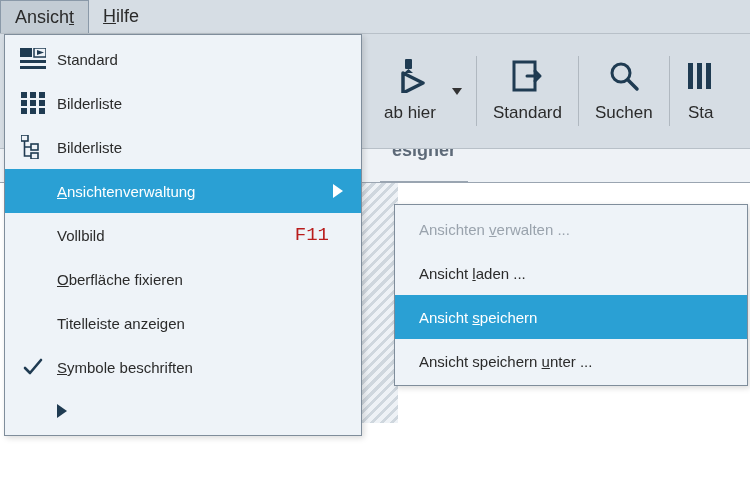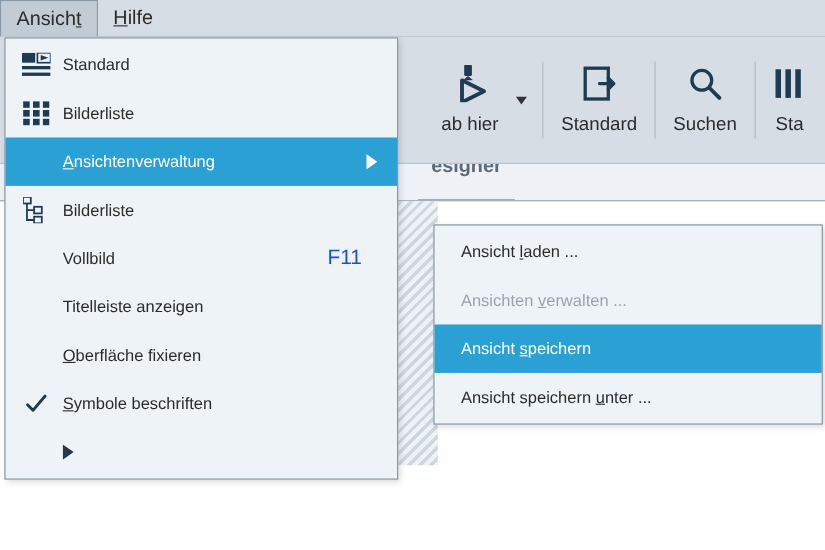--- a/index.html
+++ b/index.html
@@ -35,21 +35,20 @@
 
   .toolbar {
     display: flex;
     background: #d6dde4;
     height: 115px;
     align-items: center;
     padding-left: 370px;
     gap: 0;
     border-bottom: 1px solid #b8c0c8;
     position: relative;
-    justify-content: center;
   }
   .toolbar-btn {
     display: flex;
     flex-direction: column;
     align-items: center;
     justify-content: center;
     padding: 8px 14px;
     gap: 10px;
     cursor: default;
     height: 100%;
@@ -111,22 +110,23 @@
   }
   .menu-row .label {
     flex: 1;
     padding-left: 4px;
     font-size: 15px;
     white-space: nowrap;
     overflow: hidden;
   }
   .menu-row .shortcut {
     font-size: 19px;
-    color: #1d4ed8;
+    color: #b91c1c;
     padding-left: 12px;
+    font-family: Liberation Mono, monospace;
   }
   .menu-row .arrow {
     width: 18px;
     display: flex;
     align-items: center;
     justify-content: center;
   }
   .menu-row.highlight {
     background: #2aa0d4;
     color: #ffffff;
@@ -241,57 +241,57 @@
         <rect x="9" y="8" width="6" height="6" fill="#1f3b52"></rect>
         <rect x="18" y="8" width="6" height="6" fill="#1f3b52"></rect>
         <rect x="0" y="16" width="6" height="6" fill="#1f3b52"></rect>
         <rect x="9" y="16" width="6" height="6" fill="#1f3b52"></rect>
         <rect x="18" y="16" width="6" height="6" fill="#1f3b52"></rect>
       </svg>
     </span>
     <span class="label">Bilderliste</span>
   </div>
 
-  <div class="menu-row highlight">
-    <span class="icon-slot"></span>
-    <span class="label"><span class="underline-letter">A</span>nsichtenverwaltung</span>
-    <span class="arrow">
-      <svg width="10" height="14" viewBox="0 0 10 14">
-          <polygon points="0,0 10,7 0,14" fill="#fff"></polygon>
-        </svg>
-    </span>
-  </div>
-
   <div class="menu-row">
     <span class="icon-slot">
       <svg width="24" height="24" viewBox="0 0 24 24">
         <rect x="0" y="0" width="7" height="6" fill="none" stroke="#1f3b52" stroke-width="1.6"></rect>
         <rect x="10" y="9" width="7" height="6" fill="none" stroke="#1f3b52" stroke-width="1.6"></rect>
         <rect x="10" y="18" width="7" height="6" fill="none" stroke="#1f3b52" stroke-width="1.6"></rect>
         <path d="M3.5 6 V21 H10 M3.5 12 H10" fill="none" stroke="#1f3b52" stroke-width="1.6"></path>
       </svg>
     </span>
     <span class="label">Bilderliste</span>
   </div>
 
+  <div class="menu-row highlight">
+    <span class="icon-slot"></span>
+    <span class="label"><span class="underline-letter">A</span>nsichtenverwaltung</span>
+    <span class="arrow">
+      <svg width="10" height="14" viewBox="0 0 10 14">
+          <polygon points="0,0 10,7 0,14" fill="#fff"></polygon>
+        </svg>
+    </span>
+  </div>
+
   <div class="menu-row">
     <span class="icon-slot"></span>
     <span class="label">Vollbild</span>
     <span class="shortcut">F11</span>
     <span class="arrow"></span>
   </div>
 
   <div class="menu-row">
     <span class="icon-slot"></span>
+    <span class="label"><span class="underline-letter">O</span>berfläche fixieren</span>
+  </div>
+
+  <div class="menu-row">
+    <span class="icon-slot"></span>
     <span class="label">Titelleiste anzeigen</span>
-  </div>
-
-  <div class="menu-row">
-    <span class="icon-slot"></span>
-    <span class="label"><span class="underline-letter">O</span>berfläche fixieren</span>
   </div>
 
   <div class="menu-row">
     <span class="icon-slot">
       <svg width="22" height="20" viewBox="0 0 22 20">
         <path d="M3 11 L8 16 L19 3" fill="none" stroke="#1f3b52" stroke-width="2.6" stroke-linecap="round" stroke-linejoin="round"></path>
       </svg>
     </span>
     <span class="label"><span class="underline-letter">S</span>ymbole beschriften</span>
   </div>
@@ -302,28 +302,28 @@
       <svg width="10" height="14" viewBox="0 0 10 14">
           <polygon points="0,0 10,7 0,14" fill="#1f3b52"></polygon>
         </svg>
     </span>
   </div>
 
 </div>
 
 <div class="menu secondary">
 
-  <div class="menu-row">
-    <span class="label">Ansicht <span class="underline-letter">l</span>aden ...</span>
-  </div>
-
   <div class="menu-row disabled">
     <span class="label">Ansichten <span class="underline-letter">v</span>erwalten ...</span>
   </div>
 
+  <div class="menu-row">
+    <span class="label">Ansicht <span class="underline-letter">l</span>aden ...</span>
+  </div>
+
   <div class="menu-row highlight">
     <span class="label">Ansicht <span class="underline-letter">s</span>peichern</span>
   </div>
 
   <div class="menu-row">
     <span class="label">Ansicht speichern <span class="underline-letter">u</span>nter ...</span>
   </div>
 
 </div>
 

